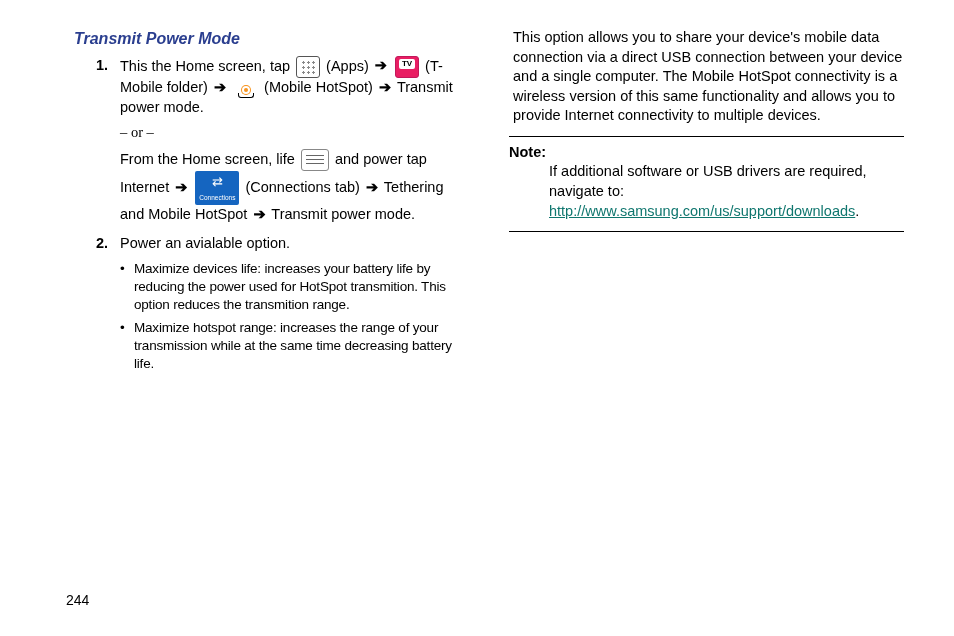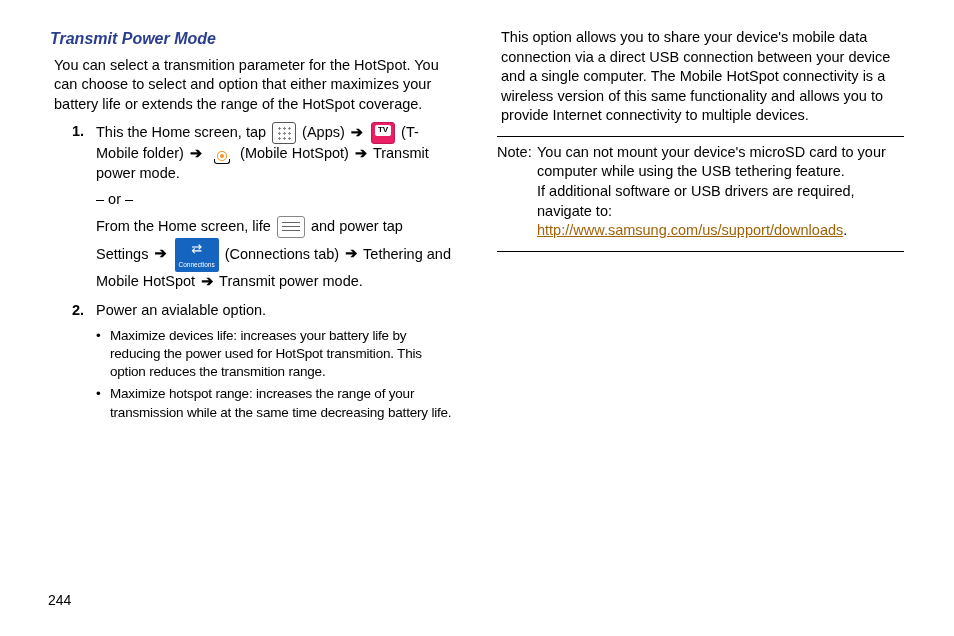--- a/index.html
+++ b/index.html
@@ -7,21 +7,21 @@
     padding: 0;
     font-family: Arial, Helvetica, sans-serif;
     background: #fff;
     color: #000;
     width: 954px;
     height: 636px;
     overflow: hidden;
   }
   .page {
     display: flex;
-    padding: 28px 50px 20px 50px;
+    padding: 28px 50px 20px 74px;
     gap: 40px;
     height: 560px;
   }
   .column {
     flex: 1;
     font-size: 14.5px;
     line-height: 1.35;
   }
   .heading {
     font-weight: bold;
@@ -41,20 +41,21 @@
   .step-num {
     font-weight: bold;
     width: 24px;
     flex-shrink: 0;
   }
   .step-body {
     flex: 1;
   }
   .or {
     margin: 6px 0 6px 46px;
+    font-family: Liberation Serif, serif;
   }
   .sub {
     margin-left: 46px;
     margin-bottom: 4px;
   }
   .bullet {
     display: flex;
     margin-left: 46px;
     margin-bottom: 4px;
     font-size: 13.5px;
@@ -167,40 +168,39 @@
   .hr {
     border: none;
     border-top: 1.5px solid #000;
     margin: 10px 0 6px 0;
   }
   .note {
     display: flex;
     margin: 0 0 6px 0;
   }
   .note-label {
-    font-weight: normal;
+    font-weight: bold;
     width: 40px;
     flex-shrink: 0;
   }
   .note-body { flex: 1; }
-  .link { text-decoration: underline; color: #a16207; }
+  .link { text-decoration: underline; color: #0f766e; }
   .page-number {
     position: absolute;
-    left: 48px;
+    left: 66px;
     bottom: 28px;
     font-size: 14px;
   }
 </style>
 </head>
 <body>
 
 <div class="page">
   <div class="column">
     <div class="heading">Transmit Power Mode</div>
-    <p class="intro">You can select a transmition parameter for the HotSpot. You can choose to select and option that either maximizes your battery life or extends the range of the HotSpot coverage.</p>
 
     <div class="step">
       <div class="step-num">1.</div>
       <div class="step-body">
         <span>This the Home screen, tap </span>
         <span class="icon icon-apps"></span>
         (<span class="bold">Apps</span>)
         <span class="arrow">➔</span>
         <span class="icon icon-tmobile"></span>
         (<span class="bold">T-Mobile</span><span> folder) </span>
@@ -211,21 +211,21 @@
         <span class="bold">Transmit power mode</span>.
       </div>
     </div>
 
     <div class="or">– or –</div>
 
     <div class="sub">
       <span>From the Home screen, life </span>
       <span class="icon icon-menu"></span>
       <span> and power tap </span>
-      <span class="bold">Settings</span>
+      <span class="bold">Internet</span>
       <span class="arrow">➔</span>
       <span class="icon icon-connections"></span>
       (<span class="bold">Connections</span><span> tab) </span>
       <span class="arrow">➔</span>
       <span class="bold">Tethering and Mobile HotSpot</span>
       <span class="arrow">➔</span>
       <span class="bold">Transmit power mode</span>.
     </div>
 
     <div class="step" style="margin-top:10px">
@@ -248,21 +248,21 @@
     </div>
   </div>
 
   <div class="column">
     <p class="intro">This option allows you to share your device's mobile data connection via a direct USB connection between your device and a single computer. The Mobile HotSpot connectivity is a wireless version of this same functionality and allows you to provide Internet connectivity to multiple devices.</p>
 
     <hr class="hr">
     <div class="note">
       <div class="note-label">Note:</div>
       <div class="note-body">
-        <span>You can not mount your device's microSD card to your computer while using the USB tethering feature.</span><br>
+        <br>
         <span>If additional software or USB drivers are required, navigate to: </span><span class="link">http://www.samsung.com/us/support/downloads</span><span>.</span>
       </div>
     </div>
     <hr class="hr">
   </div>
 </div>
 
 <div class="page-number">244</div>
 
 </body></html>

